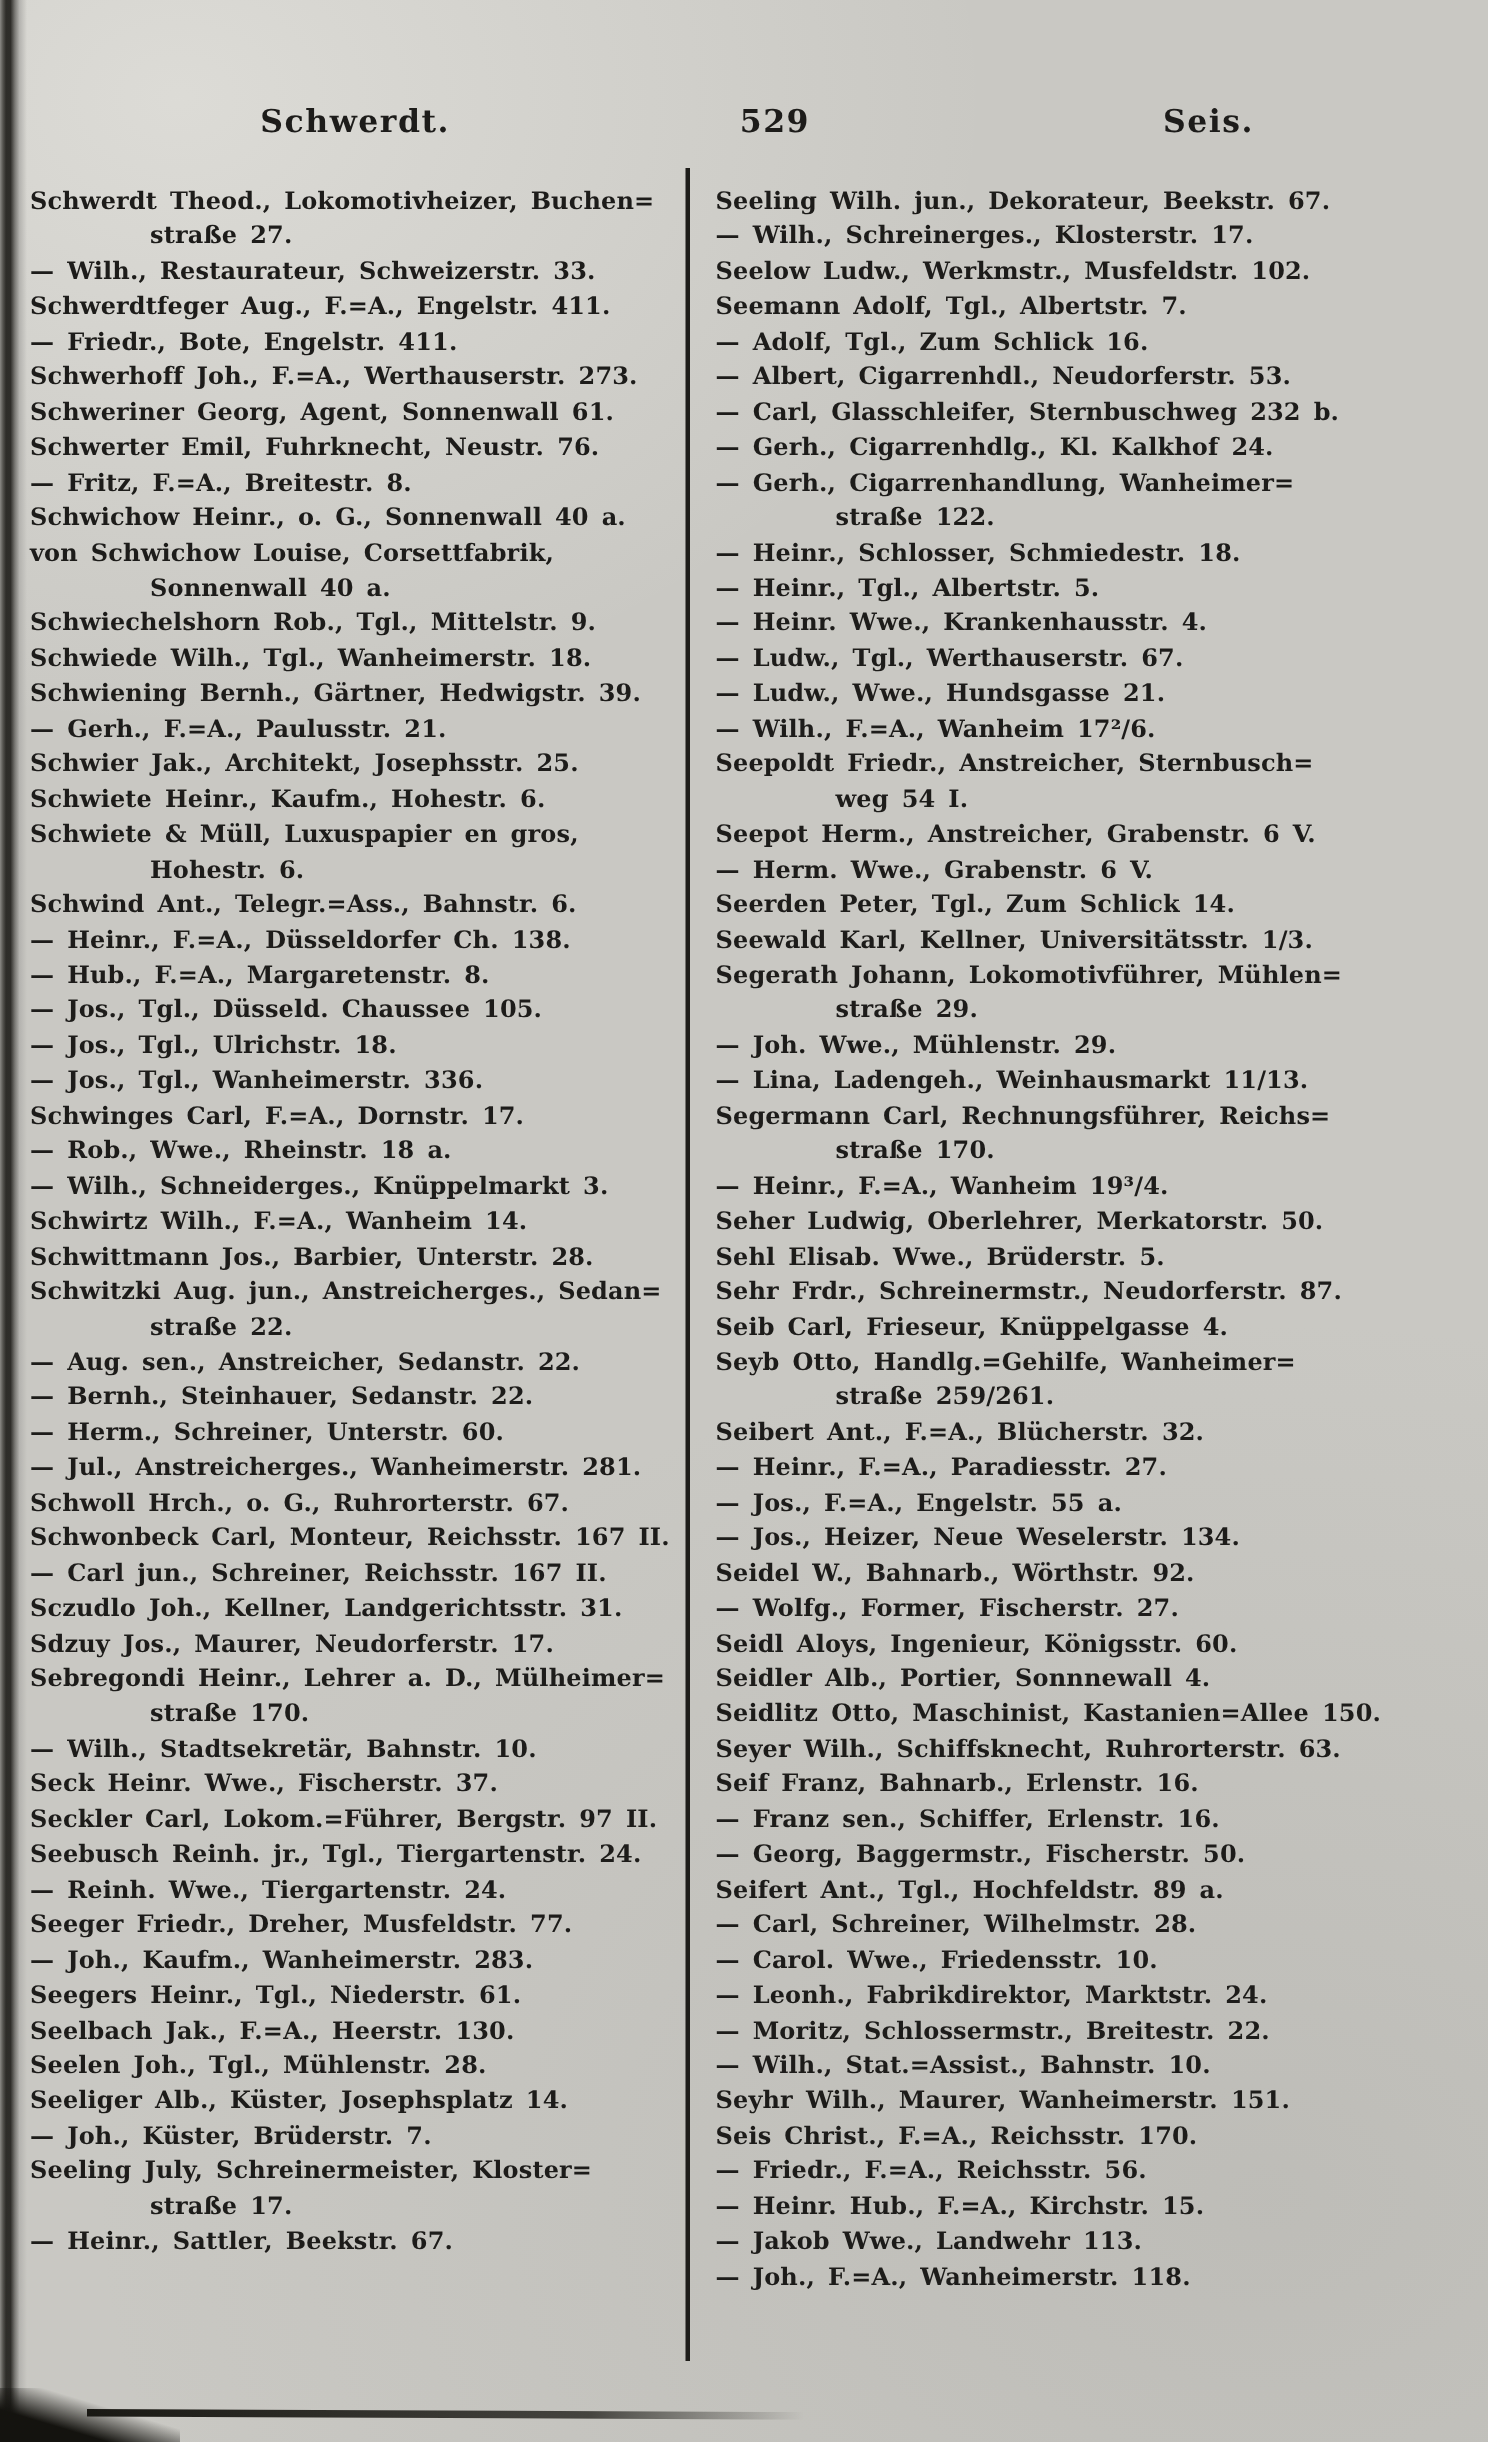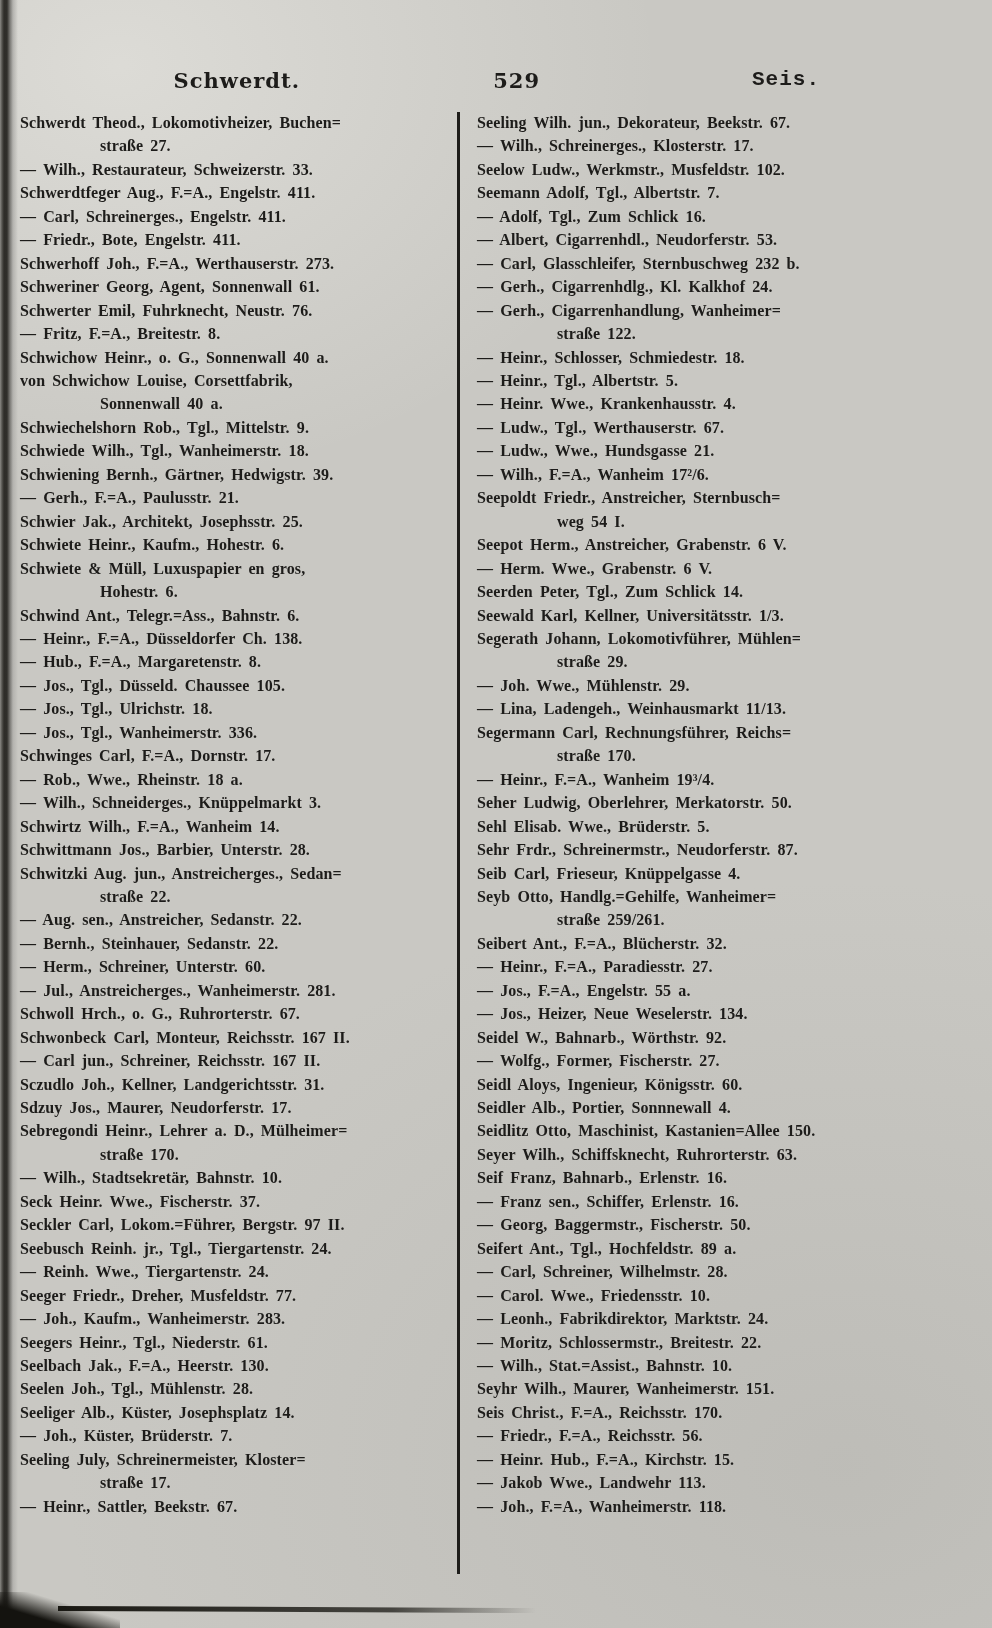--- a/index.html
+++ b/index.html
@@ -31,27 +31,27 @@
     position:absolute; left:58px; bottom:16px; width:478px; height:5px;
     background:linear-gradient(90deg, #191813, #45443f 70%, rgba(69,68,63,0));
     transform:rotate(0.25deg);
   }
   .running-head span {
     position:absolute; top:68px; display:block;
     font-weight:bold; font-size:21px; letter-spacing:1px; text-align:right;
   }
   .head-left   { left:100px; width:200px; }
   .head-number { left:420px; width:120px; letter-spacing:2px; }
-  .head-right  { left:620px; width:200px;font-family:Liberation Mono, monospace; }
+  .head-right  { left:636px; width:200px; }
 
   .column-divider {
     position:absolute; left:457px; top:112px; width:3px; height:1462px;
     background:#1e1d1a;
   }
-  .col { position:absolute; top:111px;font-family:Liberation Serif, serif; }
+  .col { position:absolute; top:122px; }
   .col-left  { left:20px;  width:432px; }
   .col-right { left:477px; width:482px; }
 
   .entry {
     font-size:16px; line-height:23.45px; font-weight:bold;
     word-spacing:3px; letter-spacing:0.1px;
     white-space:pre-line;
     padding-left:80px; text-indent:-80px;
     text-align:left;
   }
@@ -75,21 +75,20 @@
     <span class="head-right">Seis.</span>
   </div>
 
   <div class="column-divider"></div>
 
   <div class="col col-left">
       <div class="entry">Schwerdt Theod., Lokomotivheizer, Buchen=
 straße 27.</div>
       <div class="entry">— Wilh., Restaurateur, Schweizerstr. 33.</div>
       <div class="entry">Schwerdtfeger Aug., F.=A., Engelstr. 411.</div>
-      <div class="entry">— Carl, Schreinerges., Engelstr. 411.</div>
       <div class="entry">— Friedr., Bote, Engelstr. 411.</div>
       <div class="entry">Schwerhoff Joh., F.=A., Werthauserstr. 273.</div>
       <div class="entry">Schweriner Georg, Agent, Sonnenwall 61.</div>
       <div class="entry">Schwerter Emil, Fuhrknecht, Neustr. 76.</div>
       <div class="entry">— Fritz, F.=A., Breitestr. 8.</div>
       <div class="entry">Schwichow Heinr., o. G., Sonnenwall 40 a.</div>
       <div class="entry">von Schwichow Louise, Corsettfabrik,
 Sonnenwall 40 a.</div>
       <div class="entry">Schwiechelshorn Rob., Tgl., Mittelstr. 9.</div>
       <div class="entry">Schwiede Wilh., Tgl., Wanheimerstr. 18.</div>

